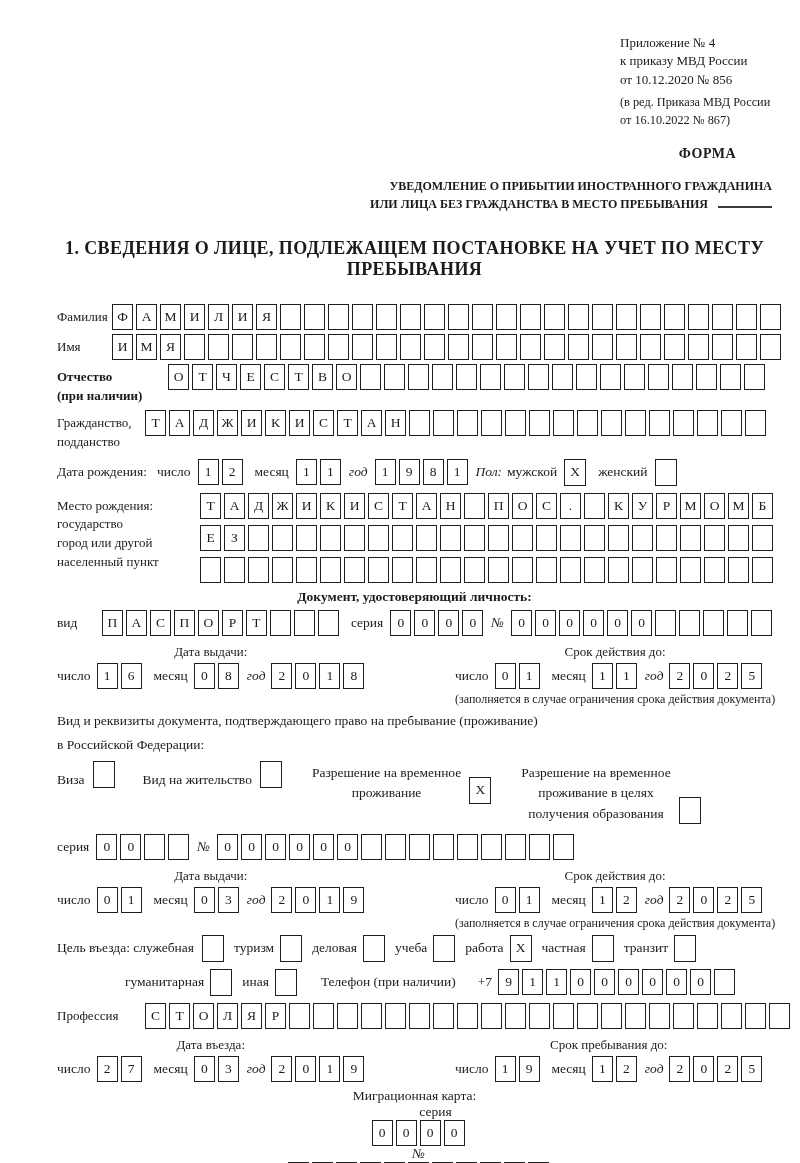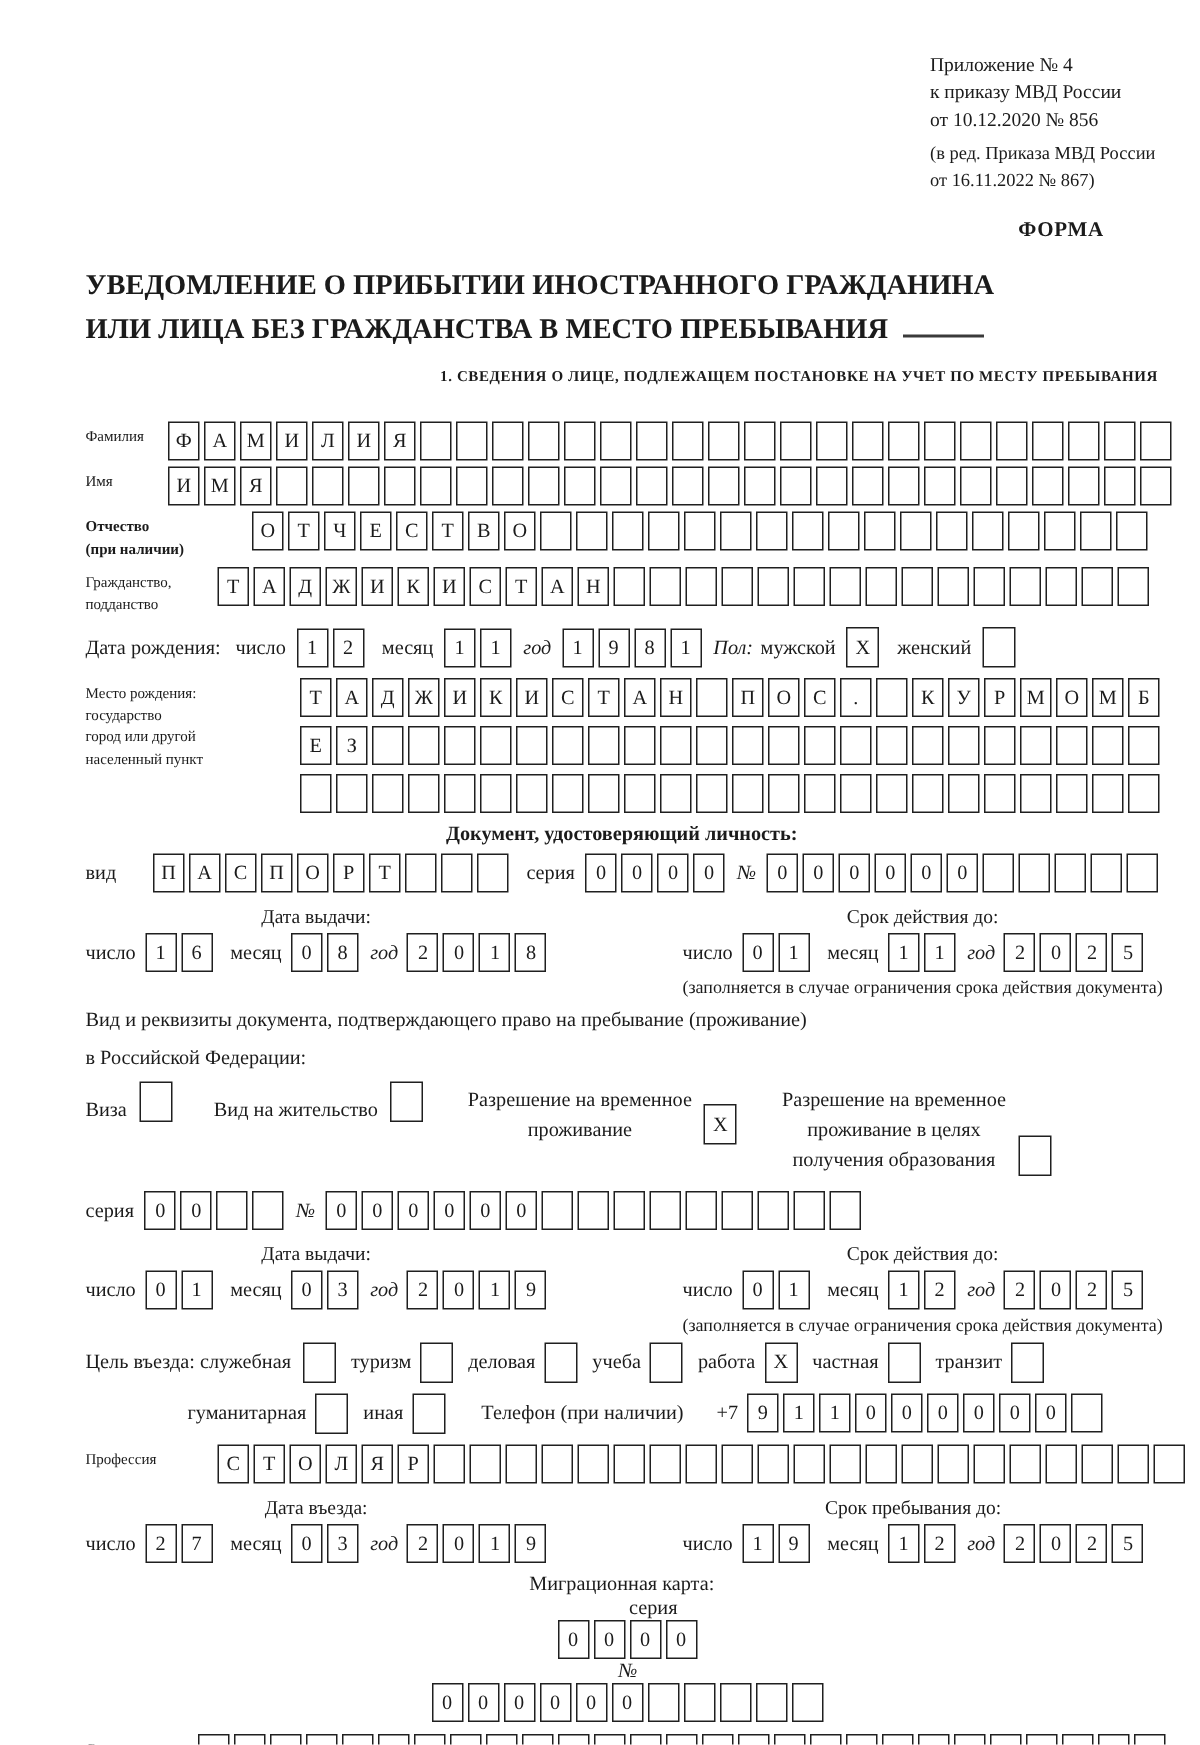--- a/index.html
+++ b/index.html
@@ -5,27 +5,27 @@
   html,body{margin:0;padding:0;background:#ffffff;}
   body{width:800px;height:1163px;overflow:hidden;font-family:"Liberation Serif","DejaVu Serif",serif;color:#1b1b1b;}
   .page{box-sizing:border-box;width:800px;height:833px;padding:34px 28px 10px 57px;}
 
   
   .hdr{margin-left:563px;font-size:13px;line-height:1.42;}
   .hdr .amend{font-size:12.3px;margin-top:5px;line-height:1.42;}
   .forma{text-align:right;padding-right:36px;font-weight:bold;font-size:14px;margin-top:17px;letter-spacing:.5px;}
 
   
-  .title{text-align:left;font-weight:bold;font-size:19px;line-height:1.5;margin-top:15px;}
+  .title{text-align:right;font-weight:bold;font-size:12px;line-height:1.5;margin-top:15px;}
   .t-underline{display:inline-block;width:54px;border-bottom:2px solid #3a3a3a;height:1px;margin-left:10px;}
-  .sect{font-weight:bold;font-size:10px;text-align:right;margin-top:12px;letter-spacing:.4px;}
+  .sect{font-weight:bold;font-size:18px;text-align:center;margin-top:25px;letter-spacing:.4px;}
 
   
   .frow{display:flex;align-items:flex-start;margin-bottom:4px;}
-  .lbl{font-size:10px;line-height:1.45;padding-top:4px;flex:0 0 auto;}
+  .lbl{font-size:13px;line-height:1.45;padding-top:4px;flex:0 0 auto;}
   .lbl div{white-space:nowrap;}
   .cells{display:inline-flex;gap:3px;flex:0 0 auto;}
   .cb{box-sizing:border-box;width:21px;height:26px;border:1.6px solid #1f1f1f;display:inline-flex;align-items:center;justify-content:center;font-size:13.5px;background:#fff;flex:0 0 auto;}
   .stack{display:flex;flex-direction:column;gap:6px;}
   .inrow{display:flex;align-items:center;font-size:13.5px;}
   .inrow .cells{margin-left:7px;}
   .sublbl{white-space:nowrap;}
   .ml{margin-left:12px;}
   .ml2{margin-left:8px;font-style:italic;}
 
@@ -60,21 +60,21 @@
 <body>
 
 <div class="page">
 
   <div class="hdr">
     <div>Приложение № 4</div>
     <div>к приказу МВД России</div>
     <div>от 10.12.2020 № 856</div>
     <div class="amend">
       <div>(в ред. Приказа МВД России</div>
-      <div>от 16.11.2022 № 867)</div>
+      <div>от 16.10.2022 № 867)</div>
     </div>
   </div>
   <div class="forma">ФОРМА</div>
 
   <div class="title">
     <div>УВЕДОМЛЕНИЕ О ПРИБЫТИИ ИНОСТРАННОГО ГРАЖДАНИНА</div>
     <div>
       <span>ИЛИ ЛИЦА БЕЗ ГРАЖДАНСТВА В МЕСТО ПРЕБЫВАНИЯ</span><span class="t-underline"></span>
     </div>
   </div>

